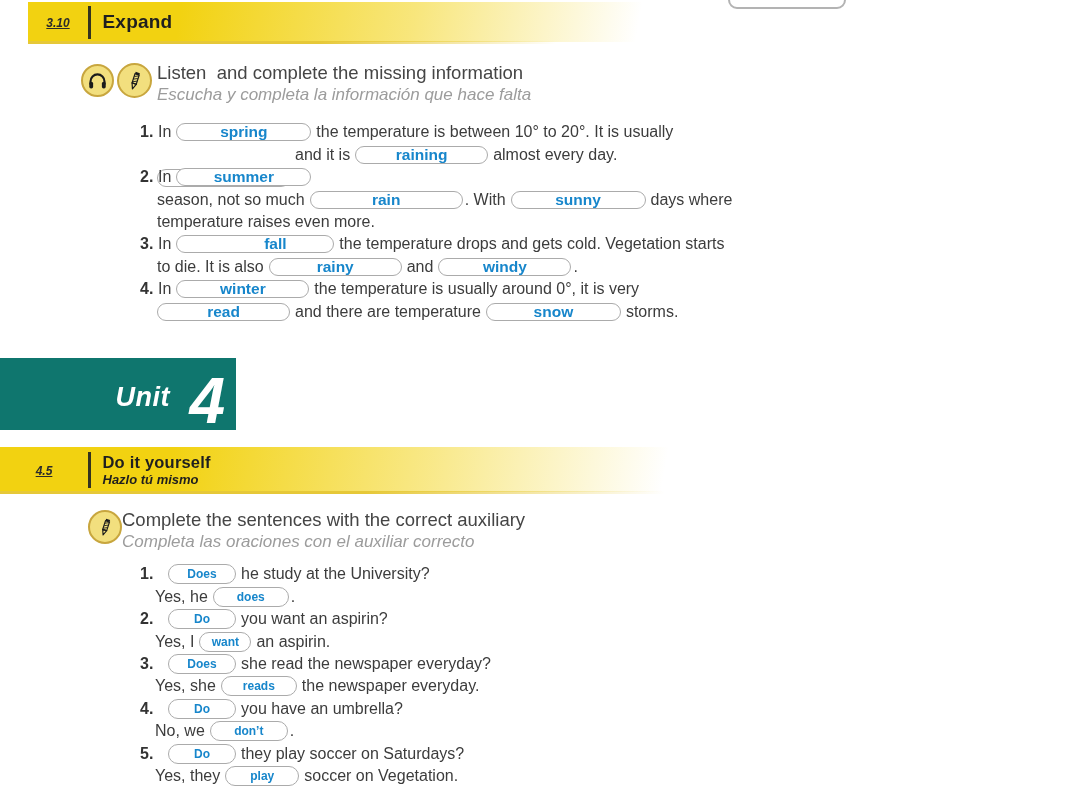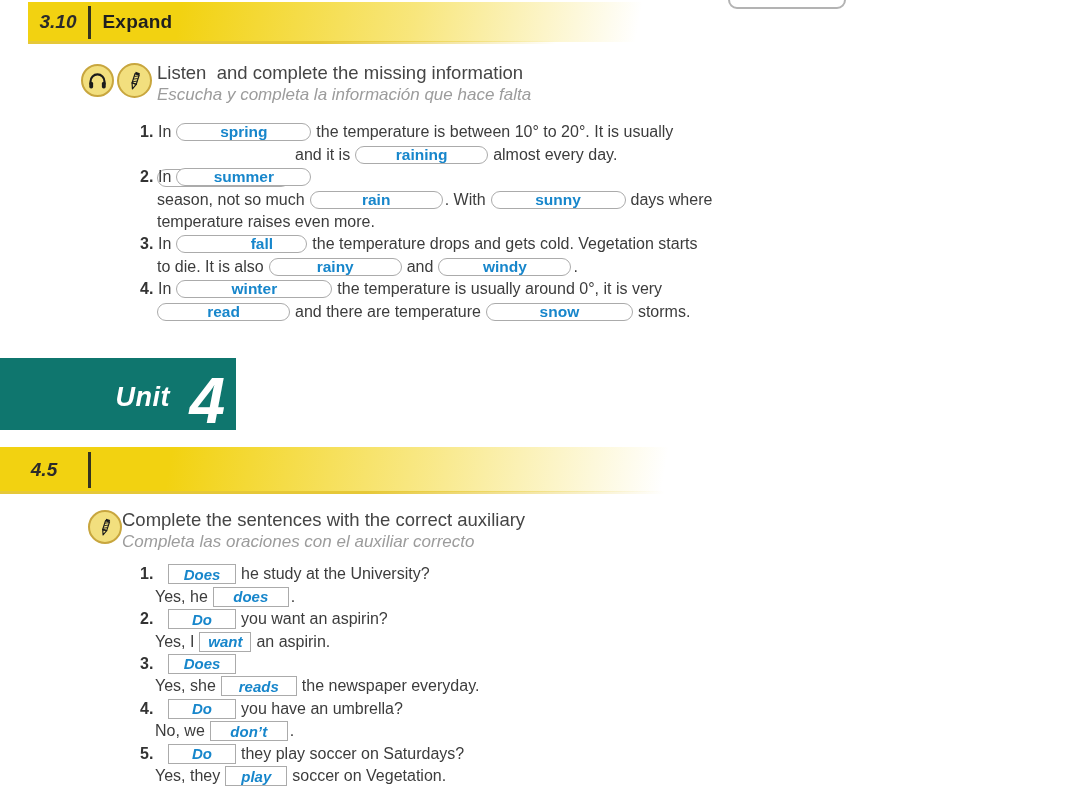--- a/index.html
+++ b/index.html
@@ -28,21 +28,21 @@
     background:linear-gradient(to right,#E6C838 55%, rgba(230,200,56,0) 100%);
   }
   #banner2{
     left:0;top:447px;width:1072px;height:45px;
     background:linear-gradient(100deg,#F2D211 16%, rgba(242,210,17,0.5) 40%, rgba(242,210,17,0) 62%);
   }
   #banner2::after{
     content:"";position:absolute;left:0;bottom:-2px;height:3.5px;width:62%;
     background:linear-gradient(to right,#E6C838 55%, rgba(230,200,56,0) 100%);
   }
-  .bnum{font-style:italic;font-weight:bold;font-size:19px;color:#2b2b2b;}
+  .bnum{font-style:italic;font-weight:bold;font-size:12px;color:#2b2b2b;text-decoration:underline;}
   #banner1 .numbox{width:60px;text-align:center;}
   #banner2 .numbox{width:88px;text-align:center;}
   .vsep{width:2.5px;background:#33331f;flex:0 0 auto;}
   #banner1 .vsep{height:33px;}
   #banner2 .vsep{height:36px;}
   .btitle{font-weight:bold;font-size:19px;color:#1f1f1f;margin-left:12px;letter-spacing:0.2px;}
   #banner2 .btitle{font-size:16.5px;line-height:19px;}
   .bsub{font-weight:bold;font-style:italic;font-size:13px;color:#1f1f1f;line-height:15px;}
 
   
@@ -76,21 +76,21 @@
   #ex2 .num{width:23px;}
   #ex1 .cont{margin-left:17px;}
   #ex2 .cont{margin-left:15px;}
   .seg{color:#3C3C3C;font-size:16px;}
   .punct{margin-left:2px !important;}
   .blank{
     box-sizing:border-box;display:inline-flex;align-items:center;justify-content:center;
     border:1.5px solid #ABABAB;border-radius:9px;background:#fff;
     color:#1786CB;font-weight:bold;font-size:15.5px;flex:0 0 auto;height:18px;
   }
-  #ex2 .blank{height:20px;border-radius:0;font-size:15px;font-style:italic;}
+  #ex2 .blank{height:20px;border-radius:10px;font-size:12px;}
 </style>
 </head>
 <body>
 
 <div class="abs" id="fragment"></div>
 
 <div class="abs banner" id="banner1">
   <div class="numbox">
     <span class="bnum">3.10</span>
   </div>
@@ -135,70 +135,74 @@
       </div>
     </div>
   <div class="item">
       <div class="xline">
         <span class="num">2.</span>
         <span class="seg">In</span>
         <span class="blank" style="width: 135px;">summer</span>
       </div>
       <div class="xline cont">
         <span class="seg">season, not so much</span>
-        <span class="blank" style="width: 133px;">rain</span>
+        <span class="blank" style="width: 153px;">rain</span>
         <span class="seg punct">. With</span>
         <span class="blank" style="width: 135px;">sunny</span>
         <span class="seg">days where</span>
       </div>
       <div class="xline cont">
         <span class="seg">temperature raises even more.</span>
       </div>
     </div>
   <div class="item">
       <div class="xline">
         <span class="num">3.</span>
         <span class="seg">In</span>
-        <span class="blank" style="width: 131px; padding-left: 40px;">fall</span>
+        <span class="blank" style="width: 158px; padding-left: 40px;">fall</span>
         <span class="seg">the temperature drops and gets cold. Vegetation starts</span>
       </div>
       <div class="xline cont">
         <span class="seg">to die. It is also</span>
         <span class="blank" style="width: 133px;">rainy</span>
         <span class="seg">and</span>
         <span class="blank" style="width: 133px;">windy</span>
         <span class="seg punct">.</span>
       </div>
     </div>
   <div class="item">
       <div class="xline">
         <span class="num">4.</span>
         <span class="seg">In</span>
-        <span class="blank" style="width: 156px;">winter</span>
+        <span class="blank" style="width: 133px;">winter</span>
         <span class="seg">the temperature is usually around 0°, it is very</span>
       </div>
       <div class="xline cont">
         <span class="blank" style="width: 133px;">read</span>
         <span class="seg">and there are temperature</span>
-        <span class="blank" style="width: 147px;">snow</span>
+        <span class="blank" style="width: 135px;">snow</span>
         <span class="seg">storms.</span>
       </div>
     </div>
 </div>
 
 <div class="abs" id="unitBanner">
   <span id="unitWord">Unit</span>
   <span id="unitNum">4</span>
 </div>
 
 <div class="abs banner" id="banner2">
   <div class="numbox">
     <span class="bnum">4.5</span>
   </div>
   <div class="vsep"></div>
+  <div>
+    <div class="btitle">Do it yourself</div>
+    <div class="bsub" style="margin-left:12px;">Hazlo tú mismo</div>
+  </div>
 </div>
 
 <div class="abs circle" id="pcCircle2">
   <svg width="21" height="21" viewBox="0 0 24 24" aria-hidden="true">
     <g transform="rotate(18 12 12)">
       <rect x="9.6" y="2.2" width="4.8" height="2.4" fill="#1b1b1b"></rect>
       <rect x="9.6" y="4.6" width="4.8" height="10.4" fill="none" stroke="#1b1b1b" stroke-width="1.3"></rect>
       <path d="M9.9 7.5 L14.1 5.5 M9.9 10.5 L14.1 8.5 M9.9 13.5 L14.1 11.5" stroke="#1b1b1b" stroke-width="0.9"></path>
       <path d="M9.6 15 h4.8 L12 21 Z" fill="none" stroke="#1b1b1b" stroke-width="1.3" stroke-linejoin="round"></path>
       <path d="M11.2 18.8 h1.6 L12 21 Z" fill="#1b1b1b"></path>
@@ -230,20 +234,21 @@
       <div class="xline cont">
         <span class="seg">Yes, I</span>
         <span class="blank" style="width: 52px;">want</span>
         <span class="seg">an aspirin.</span>
       </div>
     </div>
   <div class="item">
       <div class="xline">
         <span class="num">3.</span>
         <span class="blank" style="width: 68px;">Does</span>
+        <span class="seg">she read the newspaper everyday?</span>
       </div>
       <div class="xline cont">
         <span class="seg">Yes, she</span>
         <span class="blank" style="width: 76px;">reads</span>
         <span class="seg">the newspaper everyday.</span>
       </div>
     </div>
   <div class="item">
       <div class="xline">
         <span class="num">4.</span>
@@ -257,17 +262,17 @@
       </div>
     </div>
   <div class="item">
       <div class="xline">
         <span class="num">5.</span>
         <span class="blank" style="width: 68px;">Do</span>
         <span class="seg">they play soccer on Saturdays?</span>
       </div>
       <div class="xline cont">
         <span class="seg">Yes, they</span>
-        <span class="blank" style="width: 62px;">play</span>
+        <span class="blank" style="width: 74px;">play</span>
         <span class="seg">soccer on Vegetation.</span>
       </div>
     </div>
 </div>
 
 </body></html>

